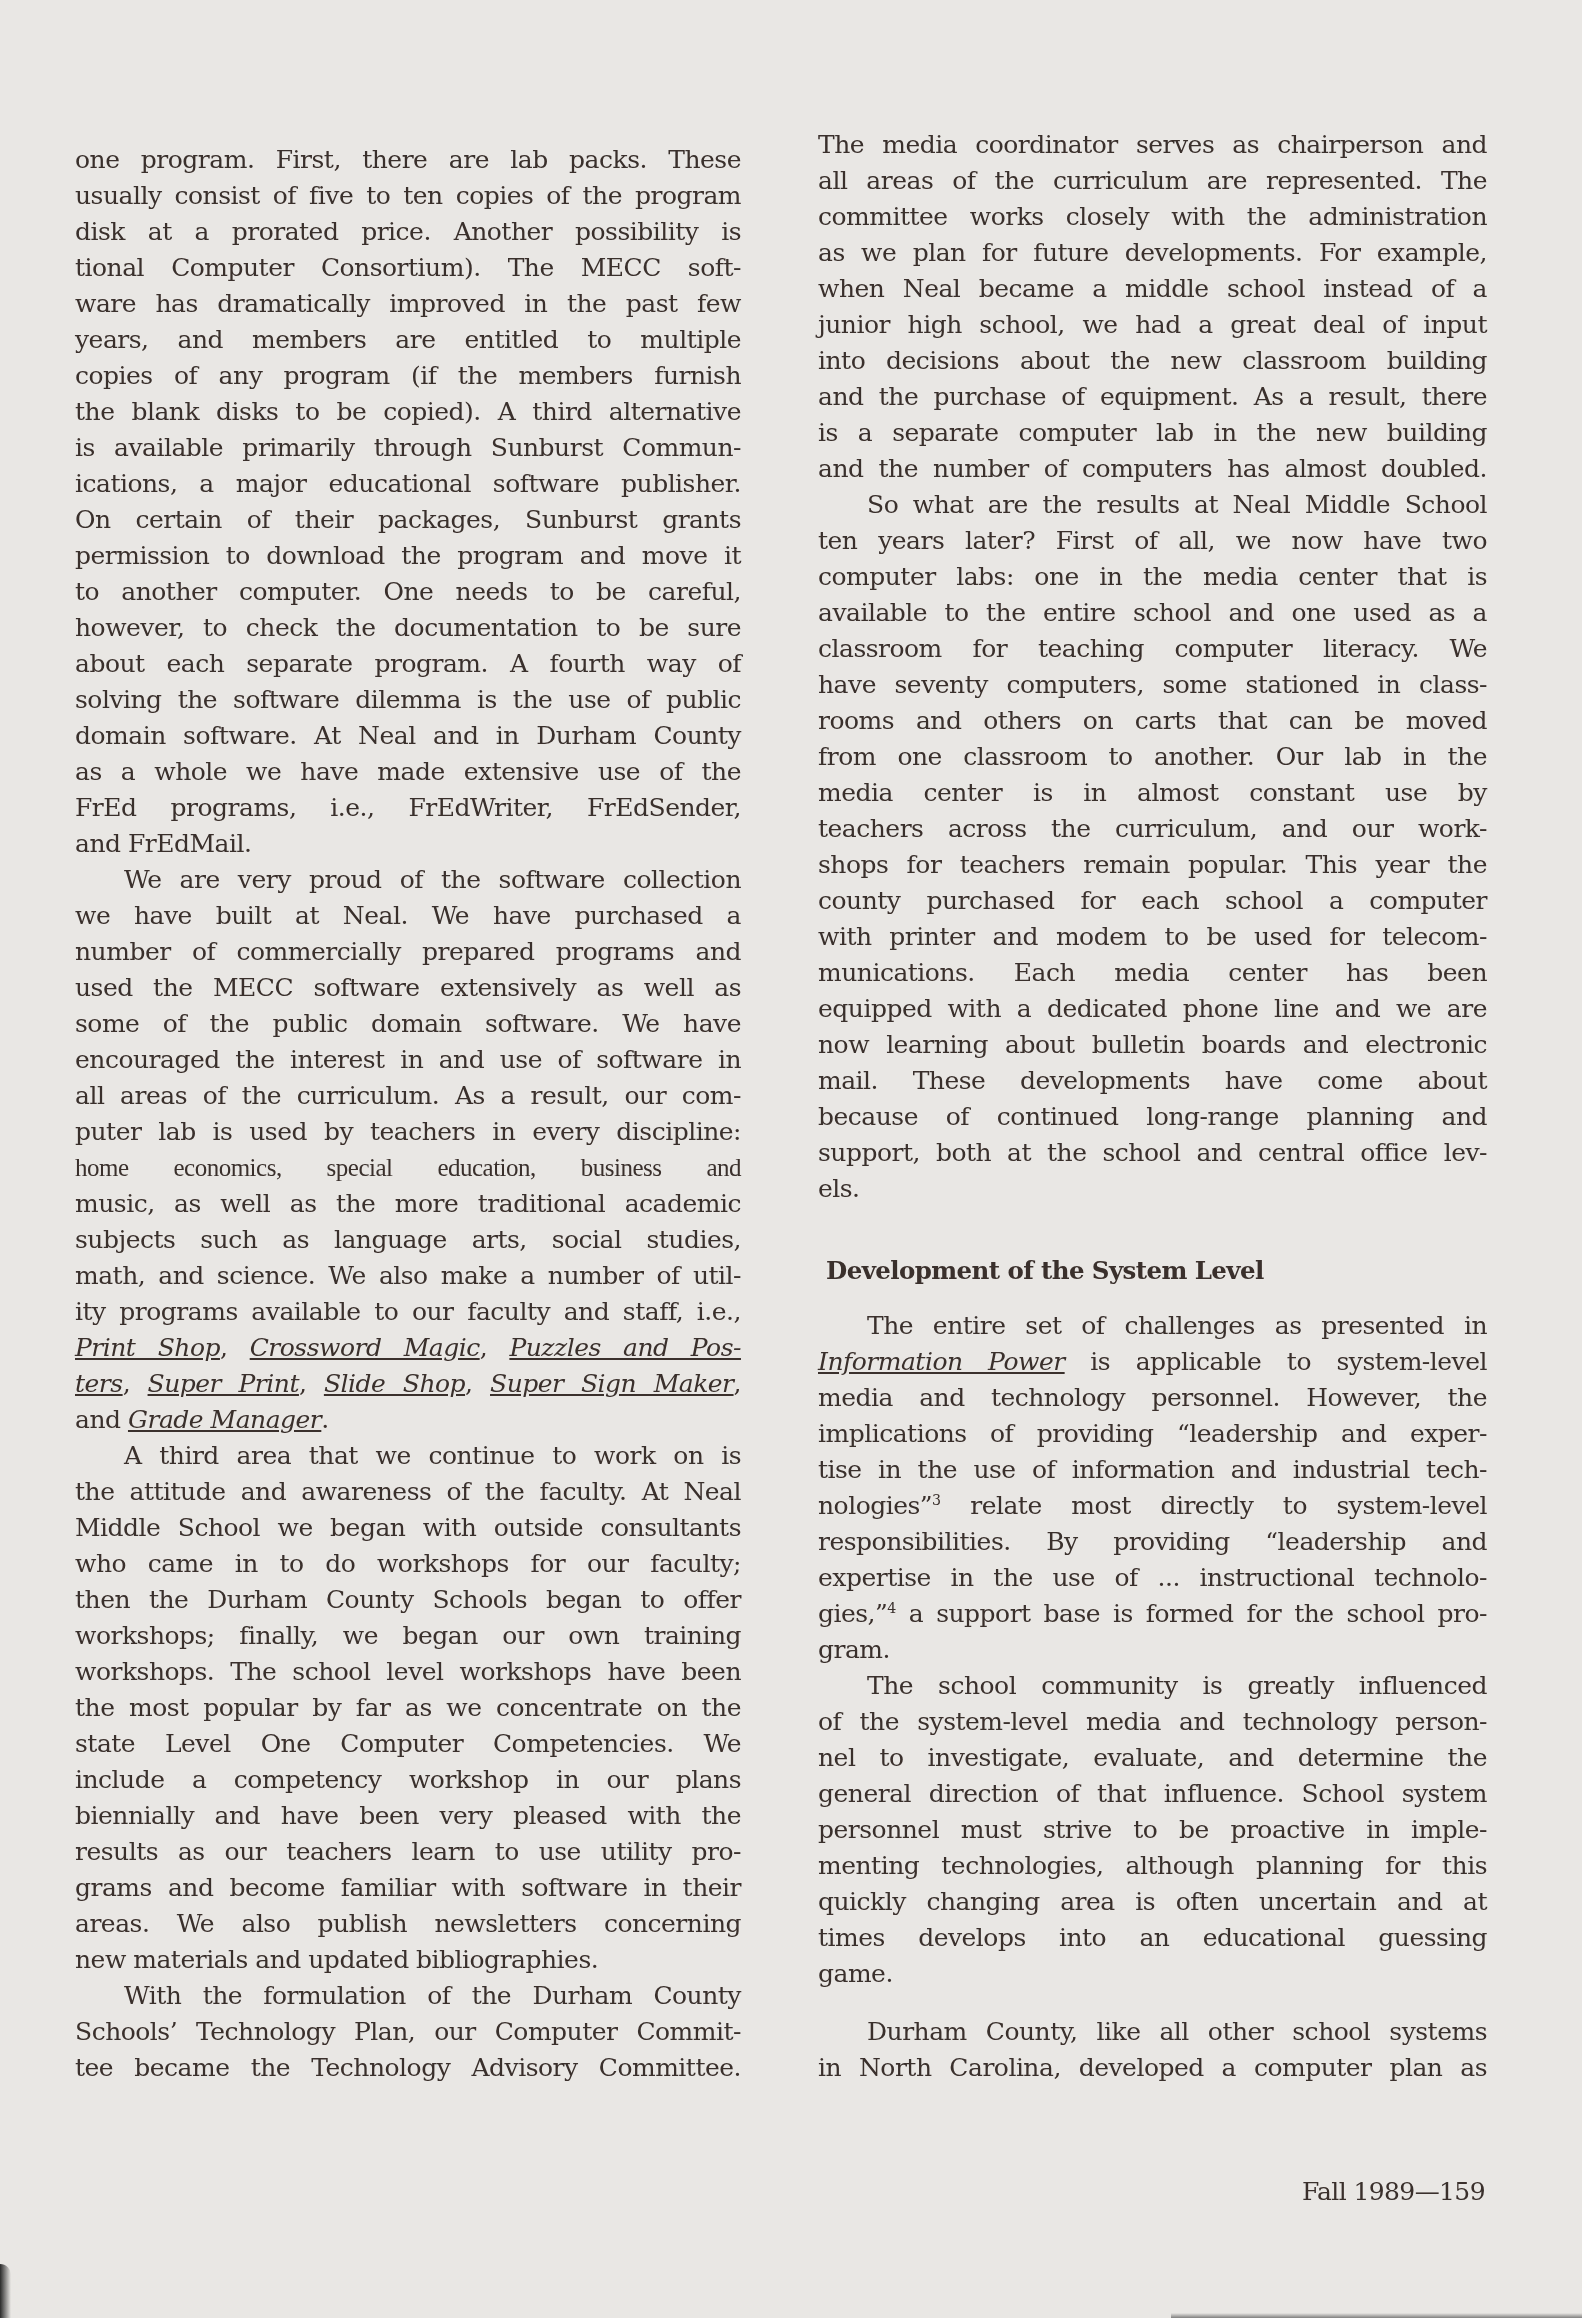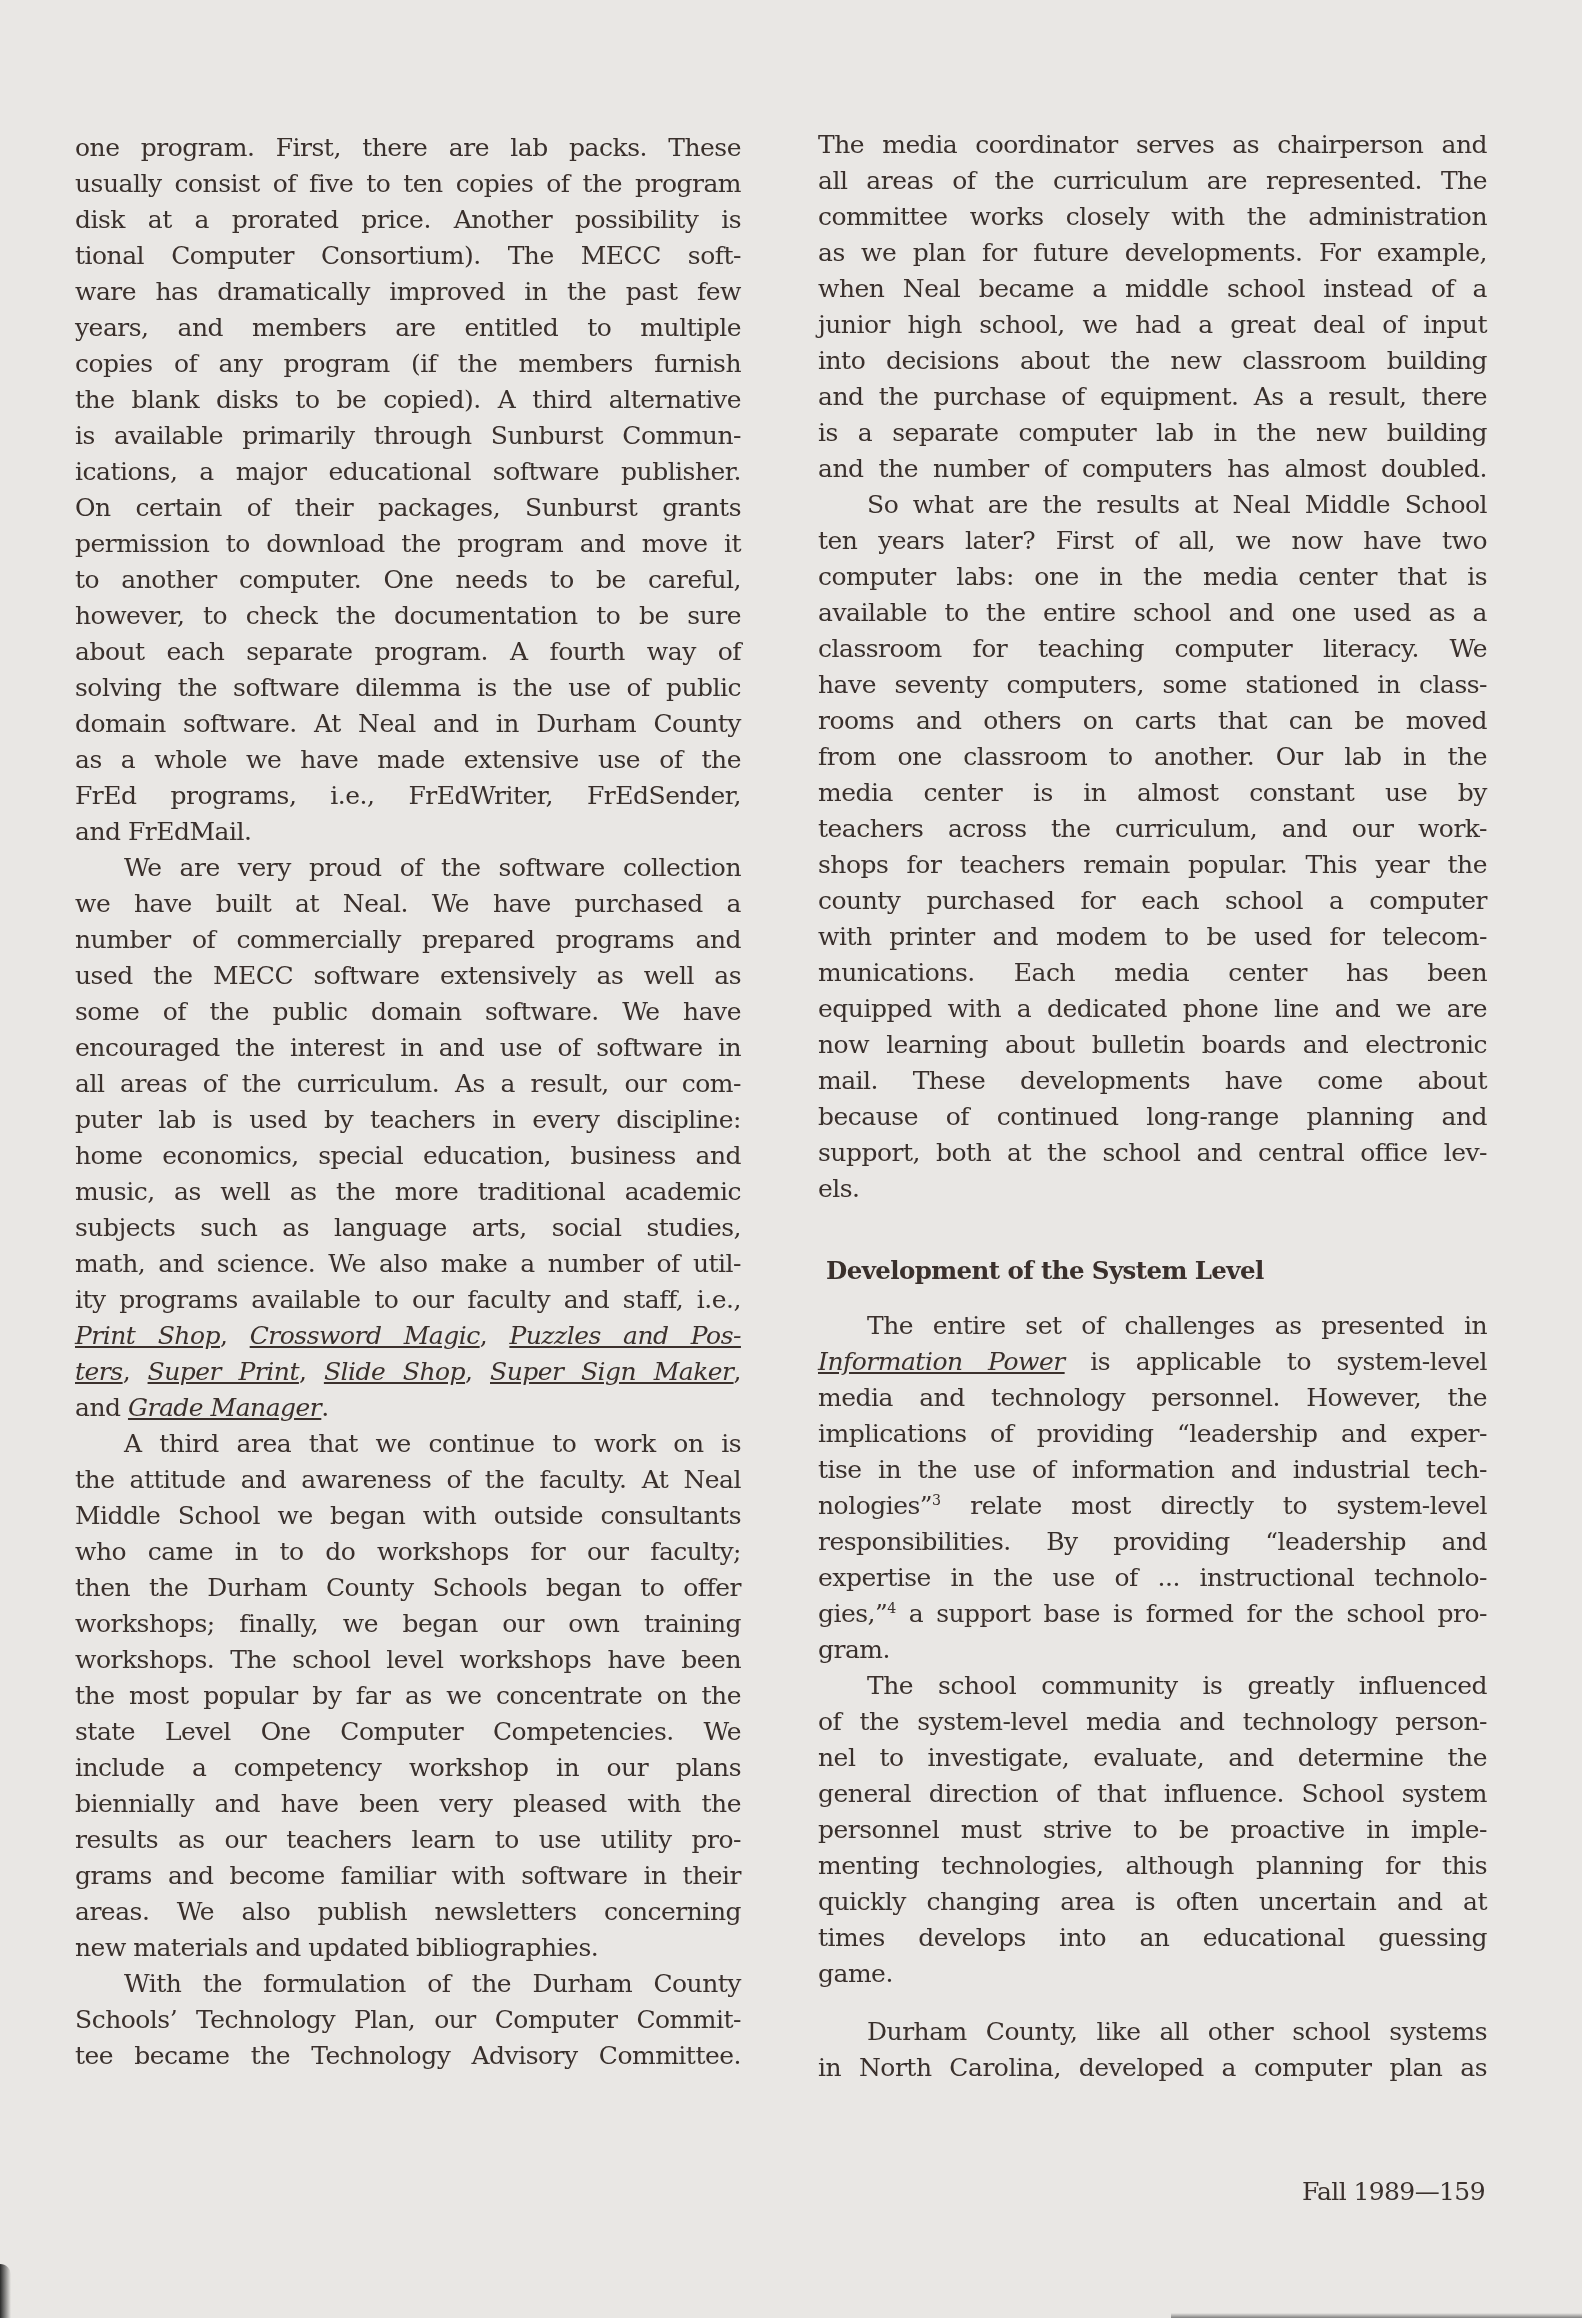--- a/index.html
+++ b/index.html
@@ -31,21 +31,21 @@
     .column {
       position: absolute;
       top: 130px;
       font-size: 25px;
       line-height: 36px;
       text-align: justify;
       hyphens: manual;
       letter-spacing: -0.5px;
       word-spacing: 0px;
     }
-    .col-left { left: 75px; width: 666px; }
+    .col-left { left: 75px; width: 666px; margin-top: 12px; }
     .col-right { left: 818px; width: 669px; top: 127px; }
     .column p {
       margin: 0;
     }
     .column p.indent {
       text-indent: 49px;
     }
     .column p.noindent {
       text-indent: 0;
     }
@@ -112,21 +112,21 @@
 
   <p class="indent">
     <span class="line" style="padding-left:49px; text-indent:0;">We are very proud of the software collection</span>
     <span class="line" style="text-indent:0;">we have built at Neal. We have purchased a</span>
     <span class="line" style="text-indent:0;">number of commercially prepared programs and</span>
     <span class="line" style="text-indent:0;">used the MECC software extensively as well as</span>
     <span class="line" style="text-indent:0;">some of the public domain software. We have</span>
     <span class="line" style="text-indent:0;">encouraged the interest in and use of software in</span>
     <span class="line" style="text-indent:0;">all areas of the curriculum. As a result, our com-</span>
     <span class="line" style="text-indent:0;">puter lab is used by teachers in every discipline:</span>
-    <span class="line" style="text-indent:0;">home economics, special education, business and</span>
+    <span class="line" style="text-indent:0;font-family:Liberation Serif, serif;">home economics, special education, business and</span>
     <span class="line" style="text-indent:0;">music, as well as the more traditional academic</span>
     <span class="line" style="text-indent:0;">subjects such as language arts, social studies,</span>
     <span class="line" style="text-indent:0;">math, and science. We also make a number of util-</span>
     <span class="line" style="text-indent:0;">ity programs available to our faculty and staff, i.e.,</span>
     <span class="line" style="text-indent:0;">
       <em>Print Shop</em><span>, </span><em>Crossword Magic</em><span>, </span><em>Puzzles and Pos-</em>
     </span>
     <span class="line" style="text-indent:0;">
       <em>ters</em><span>, </span><em>Super Print</em><span>, </span><em>Slide Shop</em><span>, </span><em>Super Sign Maker</em><span>,</span>
     </span>

